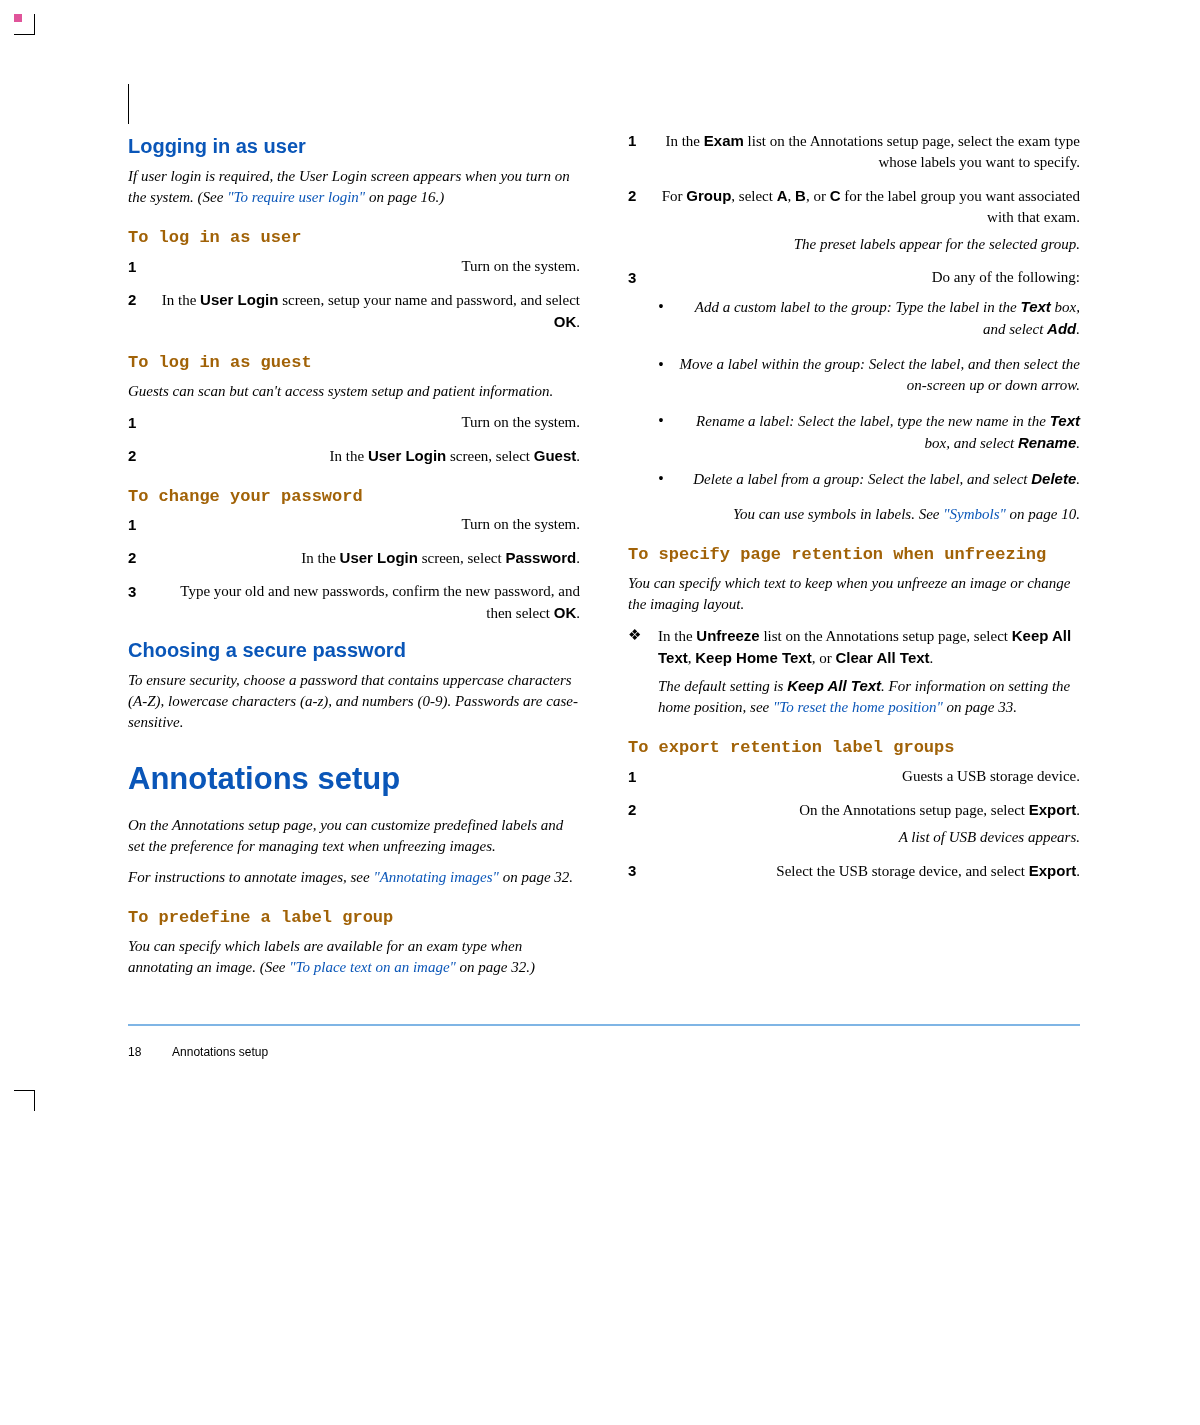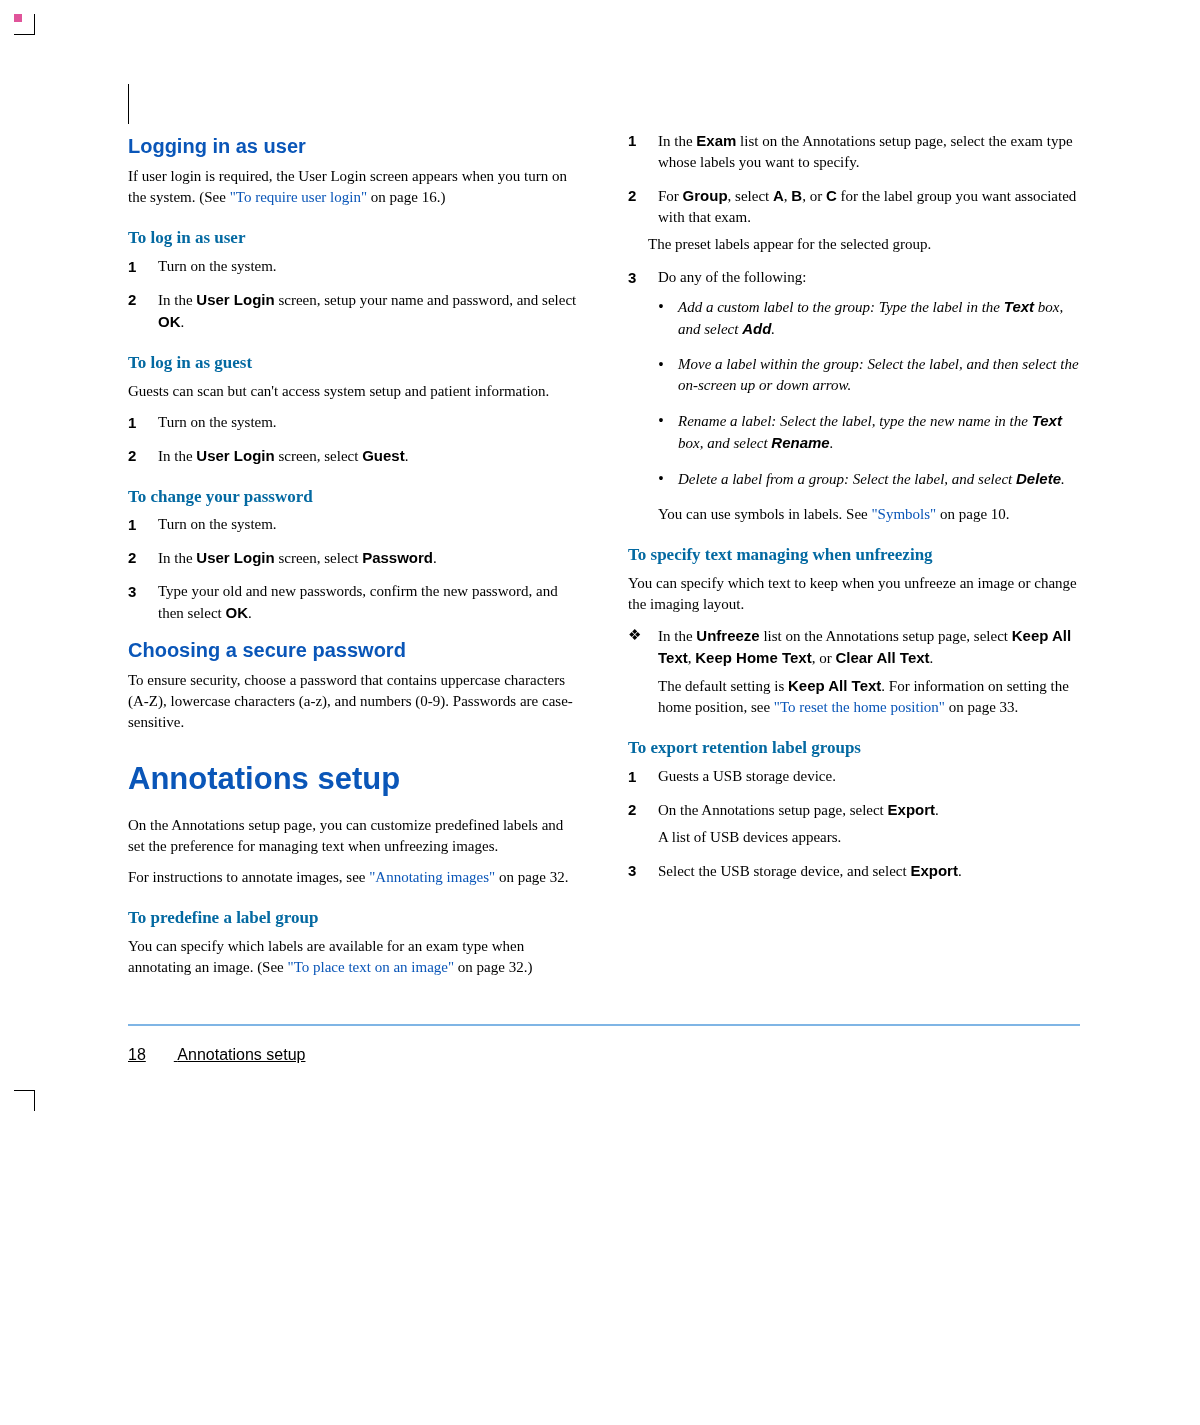--- a/index.html
+++ b/index.html
@@ -71,42 +71,44 @@
     margin: 8px 0 6px 0;
   }
   h1.section {
     font-family: -apple-system, BlinkMacSystemFont, "Segoe UI", Arial, sans-serif;
     font-weight: 700;
     color: #0a56b8;
     font-size: 31px;
     margin: 24px 0 14px 0;
   }
   h3.boldhead {
-    font-family: Liberation Serif, serif;
+    font-family: Liberation Mono, monospace;
     font-weight: 700;
     font-size: 17px;
     margin: 18px 0 6px 0;
-    color: #0369a1;
+    color: #a16207;
   }
   p {
     margin: 4px 0 10px 0;
+    font-style: italic;
   }
   a.link {
     color: #0a56b8;
     text-decoration: none;
   }
   .bold-sans {
     font-family: -apple-system, BlinkMacSystemFont, "Segoe UI", Arial, sans-serif;
     font-weight: 700;
   }
   ol.numlist {
     list-style: none;
     padding: 0;
     margin: 6px 0 12px 0;
     counter-reset: item;
+    text-align: right;
   }
   ol.numlist > li {
     counter-increment: item;
     position: relative;
     padding-left: 30px;
     margin: 6px 0 12px 0;
   }
   ol.numlist > li::before {
     content: counter(item);
     position: absolute;
@@ -154,22 +156,21 @@
     margin-top: 6px;
   }
   .footer-rule {
     border: none;
     border-top: 2px solid #7fb5e5;
     margin-top: 36px;
     margin-bottom: 18px;
   }
   .footer {
     font-family: -apple-system, BlinkMacSystemFont, "Segoe UI", Arial, sans-serif;
-    font-size: 16px;
-    text-decoration: underline;
+    font-size: 12px;
   }
   .footer .pagenum {
     margin-right: 28px;
   }
 </style>
 </head>
 <body>
 
 <div class="page">
 
@@ -254,21 +255,21 @@
             <li>
               <span>Delete a label from a group: Select the label, and select </span><span class="bold-sans">Delete</span><span>.</span>
             </li>
           </ul>
           <p class="sub">
             <span>You can use symbols in labels. See </span><a href="#" class="link">"Symbols"</a><span> on page 10.</span>
           </p>
         </li>
       </ol>
 
-      <h3 class="boldhead">To specify text managing when unfreezing</h3>
+      <h3 class="boldhead">To specify page retention when unfreezing</h3>
       <p>You can specify which text to keep when you unfreeze an image or change the imaging layout.</p>
       <ul class="diamond-list">
         <li>
           <span>In the </span><span class="bold-sans">Unfreeze</span><span> list on the Annotations setup page, select </span><span class="bold-sans">Keep All Text</span><span>, </span><span class="bold-sans">Keep Home Text</span><span>, or </span><span class="bold-sans">Clear All Text</span><span>.</span>
           <p class="sub">
             <span>The default setting is </span><span class="bold-sans">Keep All Text</span><span>. For information on setting the home position, see </span><a href="#" class="link">"To reset the home position"</a><span> on page 33.</span>
           </p>
         </li>
       </ul>
 

